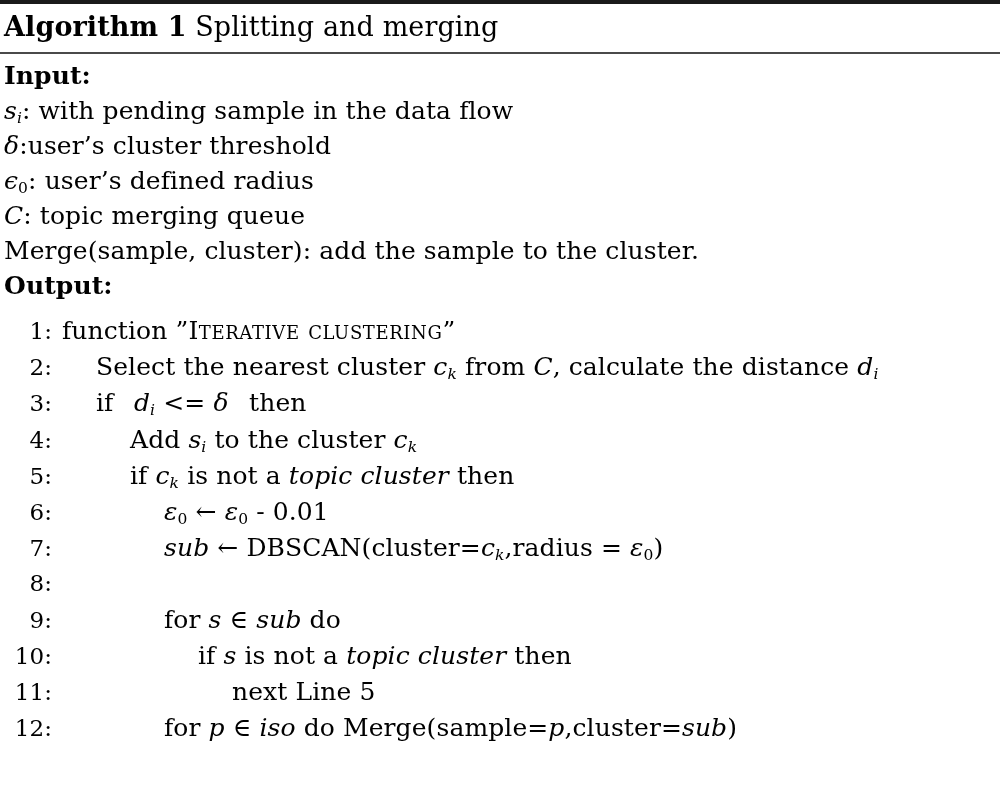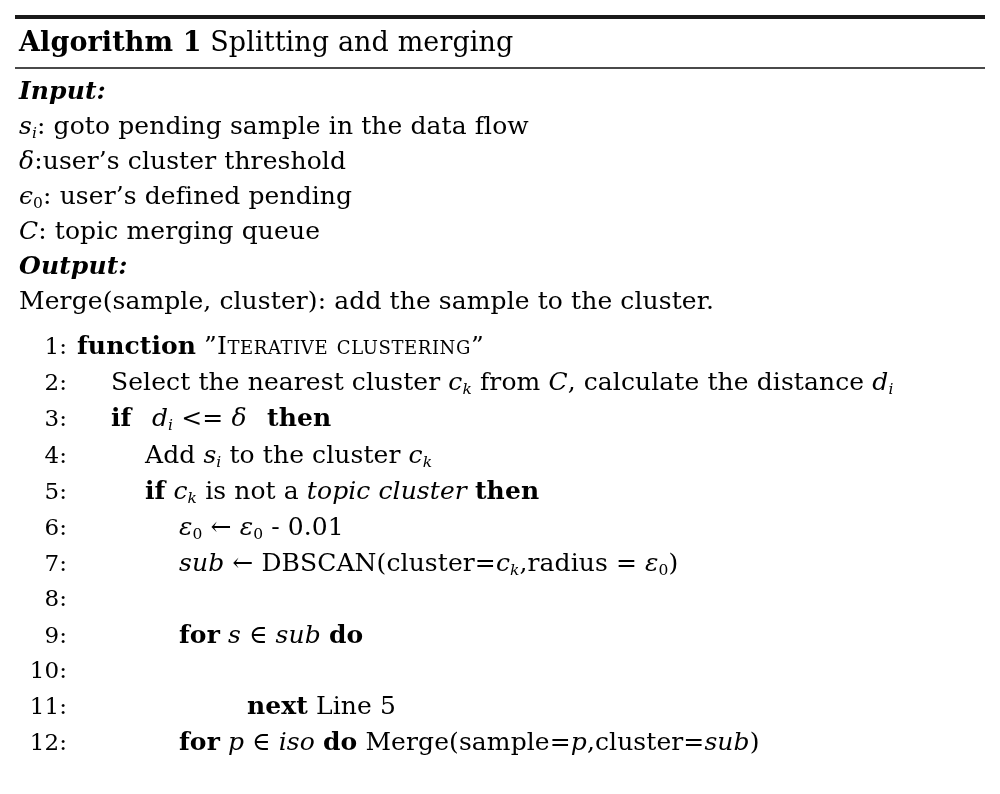--- a/index.html
+++ b/index.html
@@ -12,21 +12,21 @@
     height: 794px;
     font-family: "DejaVu Serif", "Liberation Serif", serif;
     color: #000000;
     overflow: hidden;
   }
 
   #algorithm-float {
     width: 1000px;
     height: 794px;
     box-sizing: border-box;
-    padding: 15px;
+    padding: 0;
     position: relative;
   }
 
   .rule-thick {
     height: 4px;
     background: #1a1a1a;
     width: 100%;
   }
   .rule-thin {
     height: 2px;
@@ -52,21 +52,20 @@
     padding: 4px 0 2px 4px;
   }
   .pre-line {
     font-size: 25px;
     line-height: 35px;
     white-space: nowrap;
     letter-spacing: 0.1px;
   }
   .pre-line.head {
     font-weight: bold;
-    font-style: italic;
   }
 
   .body-block {
     padding: 8px 0 4px 0;
   }
   .code-line {
     display: flex;
     align-items: baseline;
     font-size: 25px;
     line-height: 35.2px;
@@ -87,21 +86,21 @@
 
   
   .ind0  { padding-left: 0px; }
   .ind1  { padding-left: 34px; }
   .ind2  { padding-left: 68px; }
   .ind3  { padding-left: 102px; }
   .ind4  { padding-left: 136px; }
   .ind5  { padding-left: 170px; }
 
   
-  .kw  { font-weight: bold; margin-top: 21px; }
+  .kw  { font-weight: normal; margin-top: 21px; }
   .mv  { font-style: italic; font-family: "DejaVu Serif", "Liberation Serif", serif; }
   .mi  { font-style: italic; }
   .sc  {
     font-variant: small-caps;
     letter-spacing: 0.6px;
   }
   sub {
     font-size: 0.62em;
     line-height: 0;
     vertical-align: -0.28em;
@@ -122,41 +121,41 @@
     <span class="caption">Splitting and merging</span>
   </div>
 
   <div class="rule-thin"></div>
 
   <div class="preamble">
 
     <div class="pre-line head">Input:</div>
 
     <div class="pre-line">
-      <span class="mi">s</span><sub>i</sub><span>: </span><span>goto pending sample in the data flow</span>
+      <span class="mi">s</span><sub>i</sub><span>: </span><span>with pending sample in the data flow</span>
     </div>
 
     <div class="pre-line">
       <span class="mi">δ</span><span>:</span><span>user’s cluster threshold</span>
     </div>
 
     <div class="pre-line">
-      <span class="mi">ϵ</span><sub class="up">0</sub><span>: </span><span>user’s defined pending</span>
+      <span class="mi">ϵ</span><sub class="up">0</sub><span>: </span><span>user’s defined radius</span>
     </div>
 
     <div class="pre-line">
       <span class="mi">C</span><span>: </span><span>topic merging queue</span>
     </div>
 
 
+    <div class="pre-line">
+      <span>Merge(sample, cluster)</span><span>: </span><span>add the sample to the cluster.</span>
+    </div>
+
     <div class="pre-line head">Output:</div>
-
-    <div class="pre-line">
-      <span>Merge(sample, cluster)</span><span>: </span><span>add the sample to the cluster.</span>
-    </div>
 
 
   </div>
 
   <div class="body-block">
 
     <div class="code-line">
       <span class="lineno">1:</span>
       <span class="code-text ind0"><span class="kw">function</span> ”<span class="sc">Iterative clustering</span>”</span>
     </div>
@@ -195,20 +194,21 @@
       <span class="lineno">8:</span>
     </div>
 
     <div class="code-line">
       <span class="lineno">9:</span>
       <span class="code-text ind3"><span class="kw">for</span> <span class="mi">s</span> ∈ <span class="mv">sub</span> <span class="kw">do</span></span>
     </div>
 
     <div class="code-line">
       <span class="lineno">10:</span>
+      <span class="code-text ind4"><span class="kw">if</span> <span class="mi">s</span> is not a <span class="mv">topic cluster</span> <span class="kw">then</span></span>
     </div>
 
     <div class="code-line">
       <span class="lineno">11:</span>
       <span class="code-text ind5"><span class="kw">next</span> Line 5</span>
     </div>
 
     <div class="code-line">
       <span class="lineno">12:</span>
       <span class="code-text ind3"><span class="kw">for</span> <span class="mi">p</span> ∈ <span class="mv">iso</span> <span class="kw">do</span> Merge(sample=<span class="mi">p</span>,cluster=<span class="mv">sub</span>)</span>

